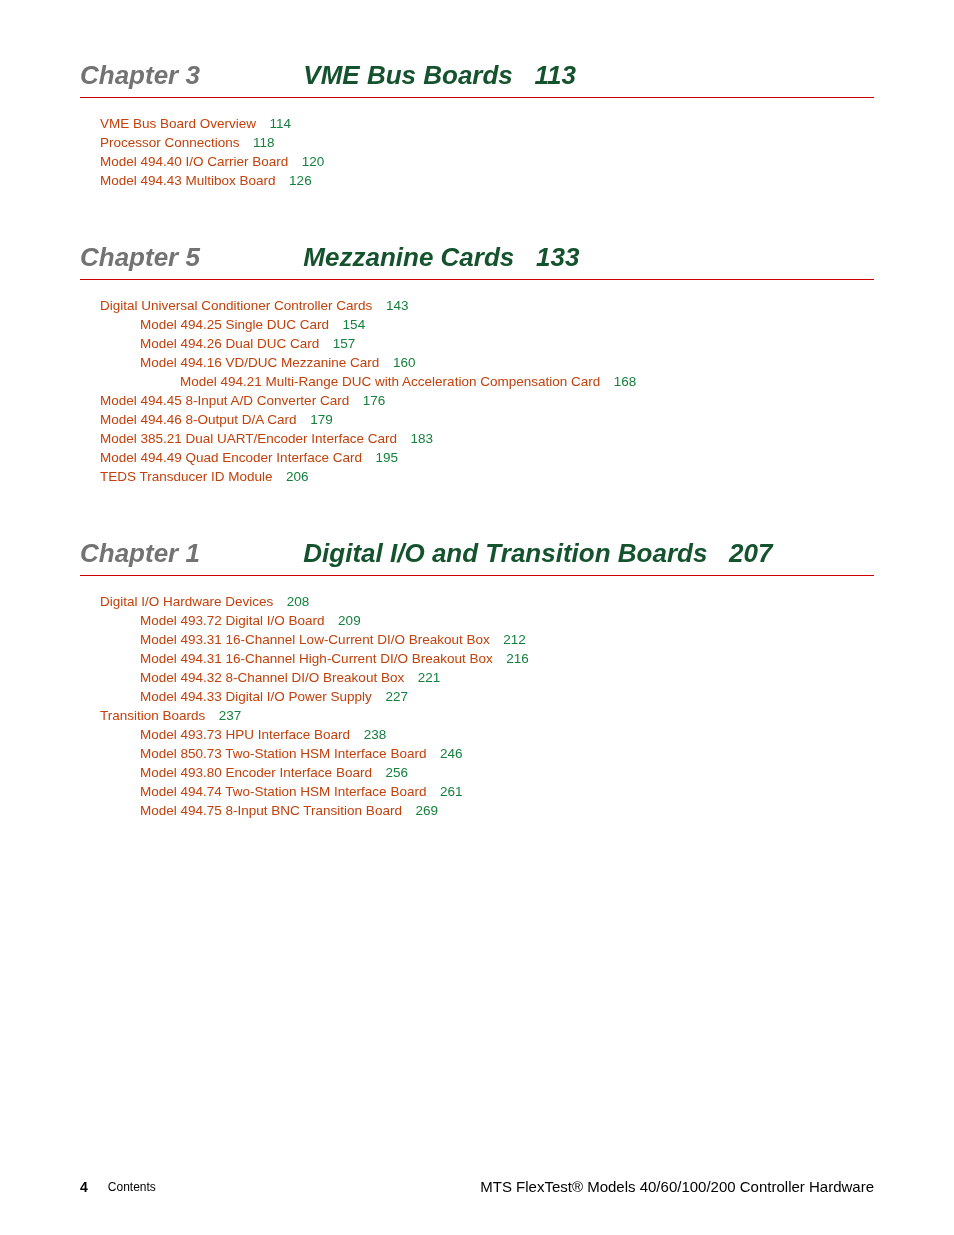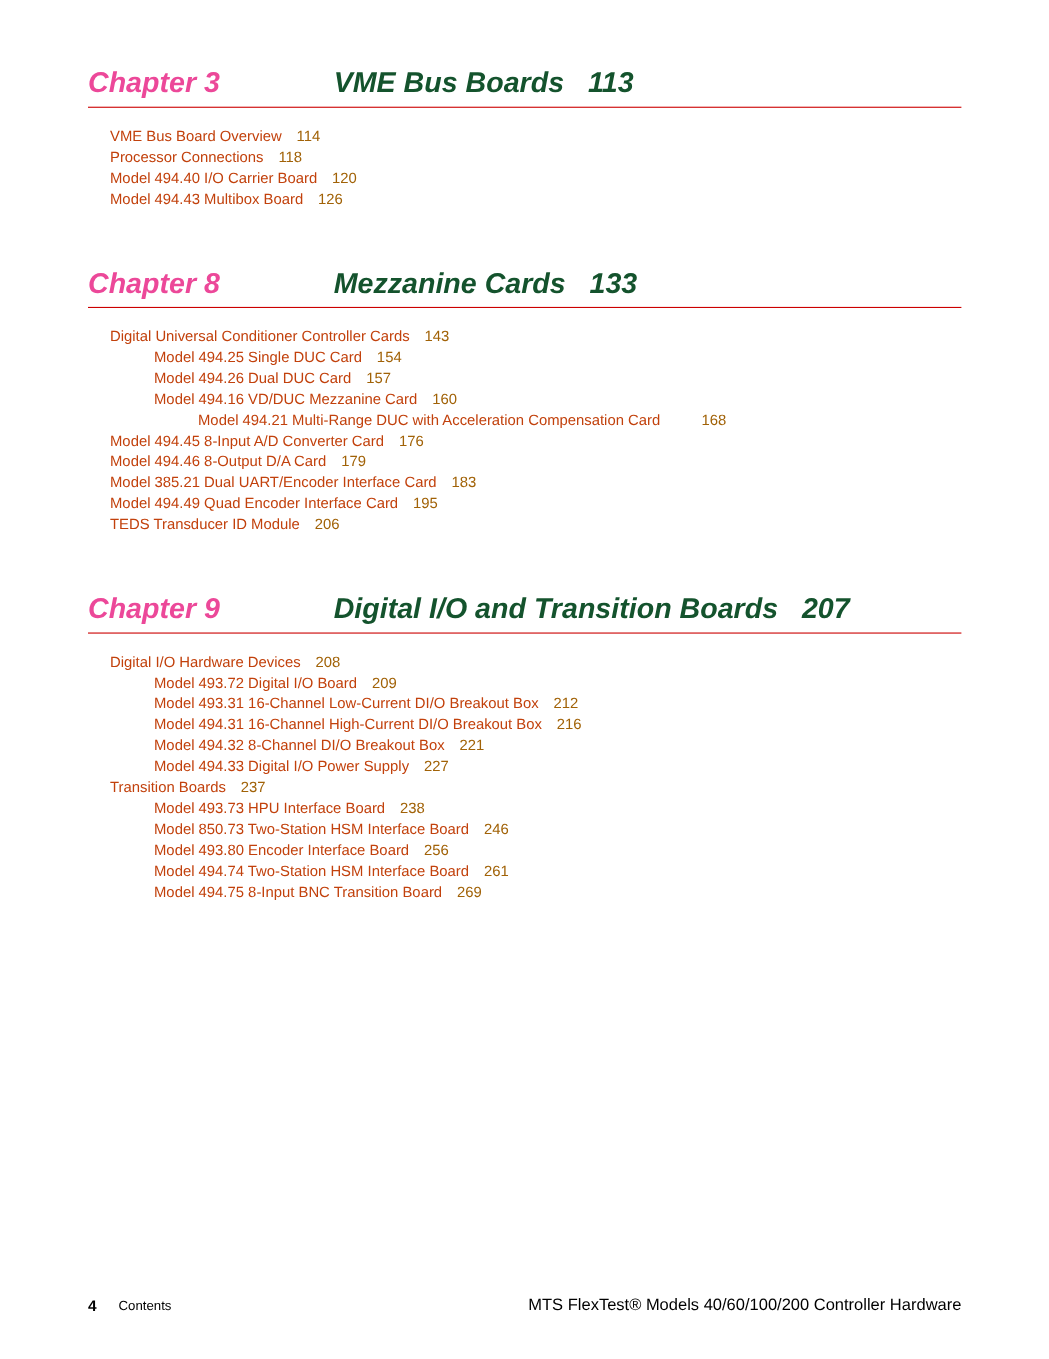--- a/index.html
+++ b/index.html
@@ -23,21 +23,21 @@
     }
 
     .chapter-header {
       display: flex;
       align-items: baseline;
       gap: 0;
       margin-bottom: 6px;
     }
 
     .chapter-label {
-      color: #ec4899;
+      color: #737373;
       font-size: 26px;
       font-weight: bold;
       font-style: italic;
       min-width: 180px;
     }
 
     .chapter-title {
       color: #14532d;
       font-size: 26px;
       font-weight: bold;
@@ -59,34 +59,33 @@
     }
 
     .toc-entry a {
       color: #c2410c;
       text-decoration: none;
       text-align: center;
     }
 
     .toc-entry .page-num {
       margin-left: 6px;
-      color: #a16207;
+      color: #15803d;
     }
 
     .toc-level-1 {
       margin-left: 0px;
     }
 
     .toc-level-2 {
       margin-left: 40px;
     }
 
     .toc-level-3 {
       margin-left: 80px;
-      gap: 24px;
     }
 
     .entries-container {
       padding-left: 20px;
       padding-bottom: 10px;
     }
 
     .footer {
       position: fixed;
       bottom: 40px;
@@ -142,21 +141,21 @@
           <span class="page-num">&nbsp;&nbsp;120</span>
         </div>
         <div class="toc-entry toc-level-1">
           <a href="#">Model 494.43 Multibox Board</a>
           <span class="page-num">&nbsp;&nbsp;126</span>
         </div>
       </div>
     </div>
     <div class="chapter-section">
       <div class="chapter-header">
-        <span class="chapter-label">Chapter 8</span>
+        <span class="chapter-label">Chapter 5</span>
         <span class="chapter-title">&nbsp;&nbsp;&nbsp;&nbsp;&nbsp;&nbsp;Mezzanine Cards&nbsp;&nbsp;&nbsp;133</span>
       </div>
       <hr class="chapter-divider">
       <div class="entries-container">
         <div class="toc-entry toc-level-1">
           <a href="#">Digital Universal Conditioner Controller Cards</a>
           <span class="page-num">&nbsp;&nbsp;143</span>
         </div>
         <div class="toc-entry toc-level-2">
           <a href="#">Model 494.25 Single DUC Card</a>
@@ -191,21 +190,21 @@
           <span class="page-num">&nbsp;&nbsp;195</span>
         </div>
         <div class="toc-entry toc-level-1">
           <a href="#">TEDS Transducer ID Module</a>
           <span class="page-num">&nbsp;&nbsp;206</span>
         </div>
       </div>
     </div>
     <div class="chapter-section">
       <div class="chapter-header">
-        <span class="chapter-label">Chapter 9</span>
+        <span class="chapter-label">Chapter 1</span>
         <span class="chapter-title">&nbsp;&nbsp;&nbsp;&nbsp;&nbsp;&nbsp;Digital I/O and Transition Boards&nbsp;&nbsp;&nbsp;207</span>
       </div>
       <hr class="chapter-divider">
       <div class="entries-container">
         <div class="toc-entry toc-level-1">
           <a href="#">Digital I/O Hardware Devices</a>
           <span class="page-num">&nbsp;&nbsp;208</span>
         </div>
         <div class="toc-entry toc-level-2">
           <a href="#">Model 493.72 Digital I/O Board</a>

